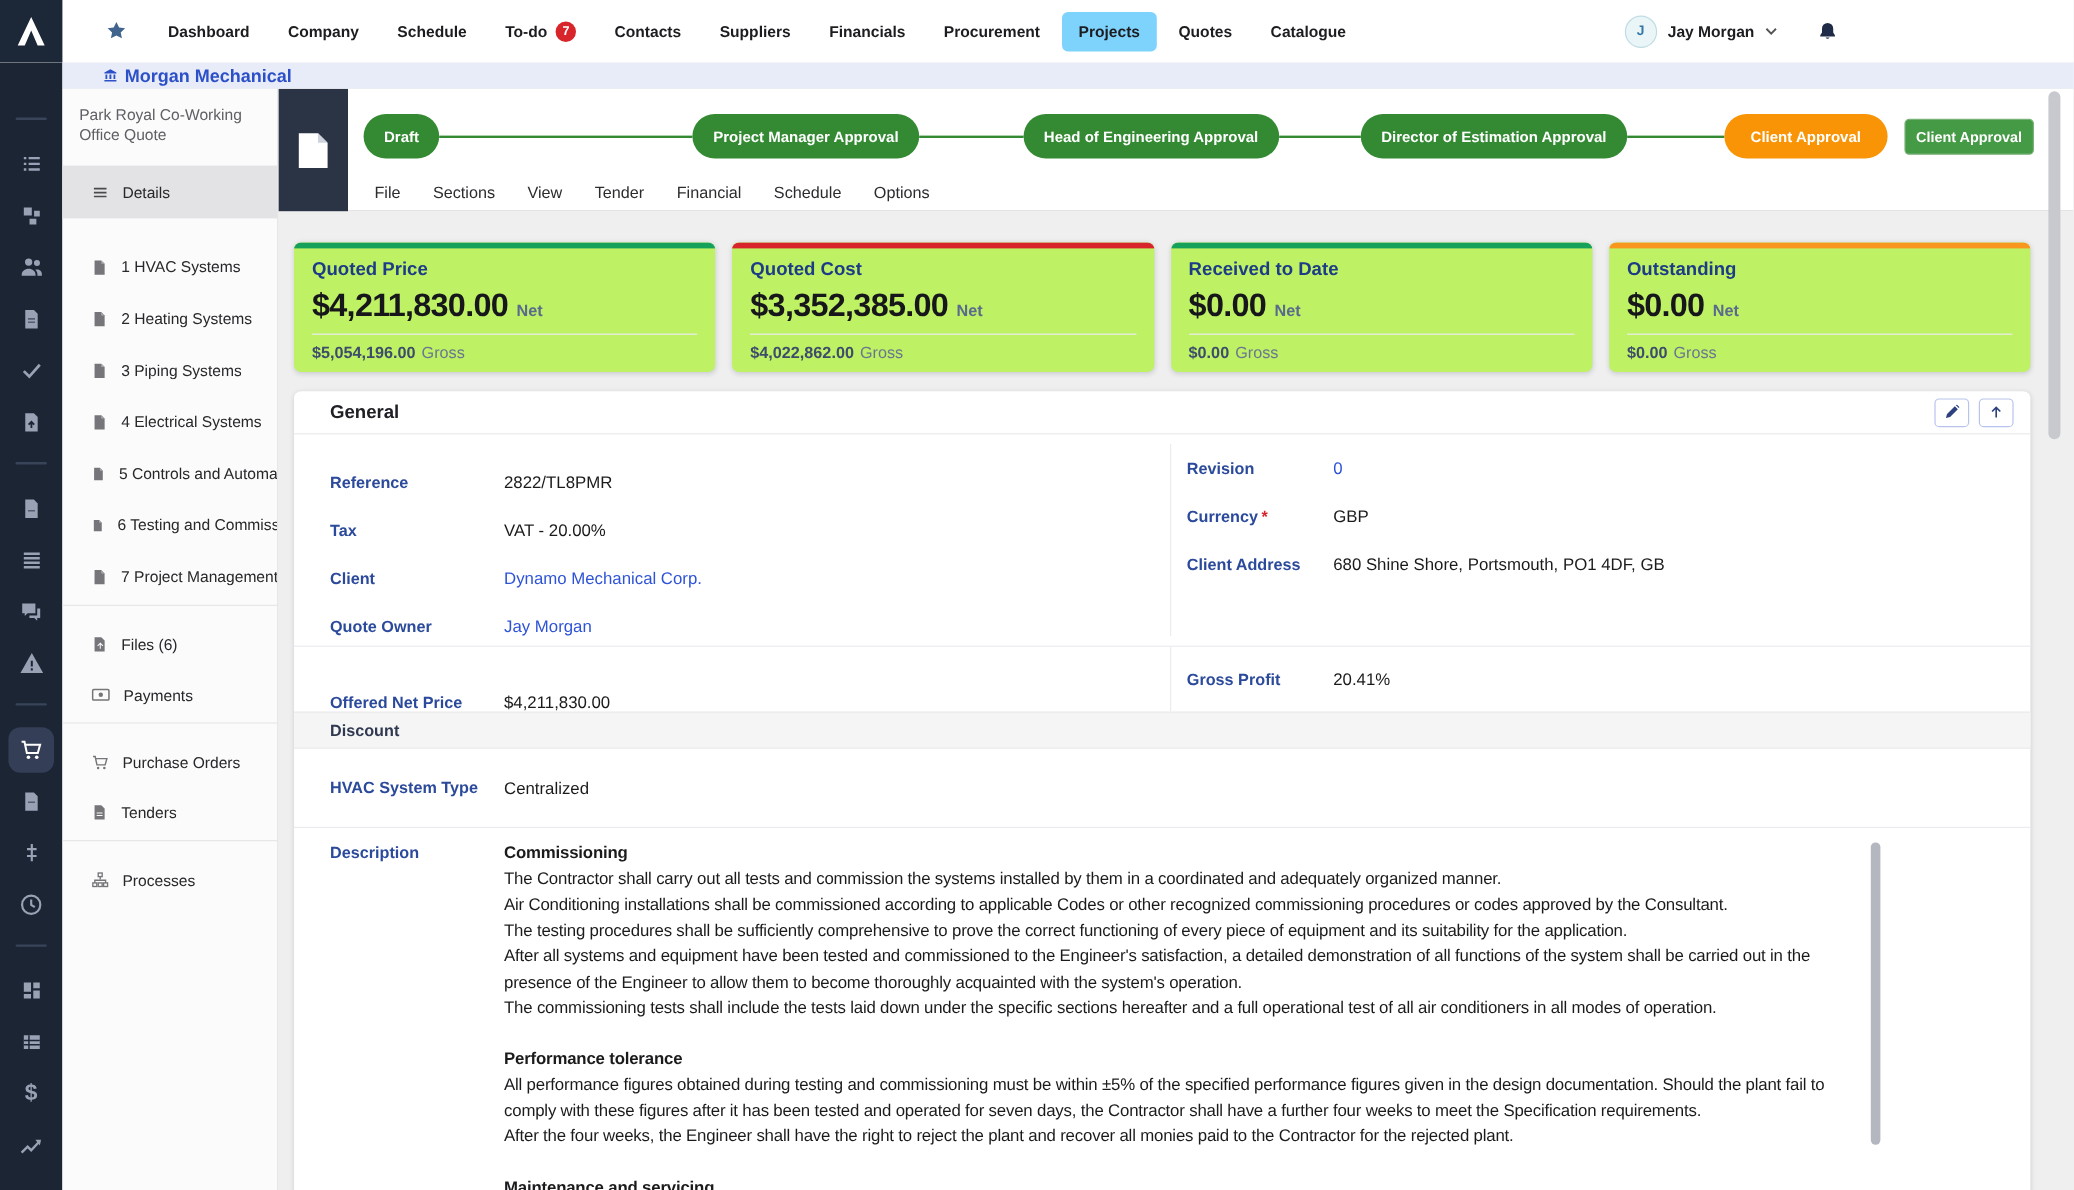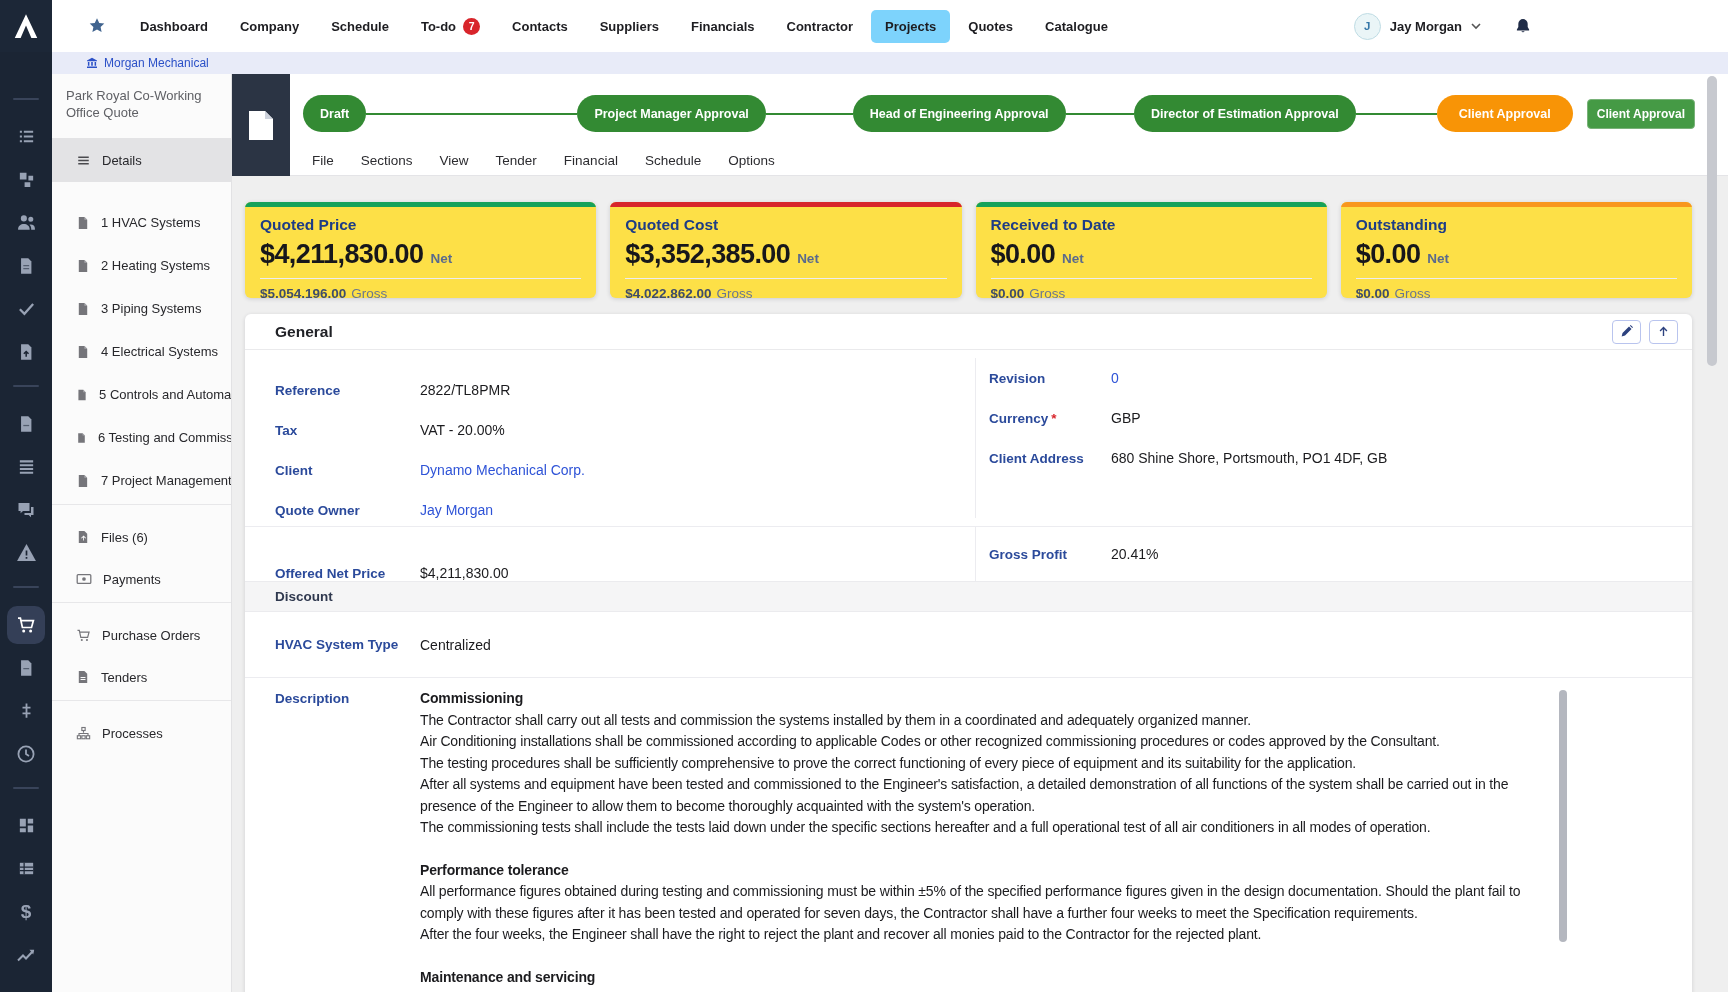--- a/index.html
+++ b/index.html
@@ -32,21 +32,21 @@
   .rail-slot { height: 43px; width: 52px; display: flex; align-items: center; justify-content: center;
     color: #98a2b4; cursor: pointer; }
   .rail-slot.active-wrap { height: 43px; }
   .rail-active { width: 38px; height: 38px; border-radius: 10px; background: #343f57; color: #fff;
     display: flex; align-items: center; justify-content: center; }
   .rail-div { width: 26px; height: 2px; background: #39445a; border-radius: 1px; margin: 12px 0 15px; }
 
   .workspace { flex: 1; display: flex; flex-direction: column; min-width: 0; }
   .crumbstrip { height: 22px; background: #e8ebf8; display: flex; align-items: center;
     padding-left: 34px; gap: 6px; flex: 0 0 auto; }
-  .crumb-label { font-size: 12px; font-weight: 400; color: #2b50c7; }
+  .crumb-label { font-size: 15px; font-weight: 700; color: #2b50c7; }
   .workrow { flex: 1; display: flex; min-width: 0; }
 
   
   .sidebar { width: 180px; background: #fbfbfb; border-right: 1px solid #e2e2e4; flex: 0 0 auto; overflow: hidden; }
   .sb-title { padding: 13px 14px 0; font-size: 13px; line-height: 17px; color: #5f6065; height: 64px; border-radius: 19px; }
   .sb-item { height: 43px; display: flex; align-items: center; gap: 11px; padding-left: 24px;
     font-size: 13px; color: #28282c; cursor: pointer; white-space: nowrap; overflow: hidden; }
   .sb-item .lbl { overflow: hidden; white-space: nowrap; }
   .sb-item.details { height: 44px; background: #e3e3e5; font-weight: 400; }
   .sb-sections { margin-top: 19px; }
@@ -70,22 +70,22 @@
   .action-btn { height: 30px; background: #459a45; border: 1px solid #79b279; border-radius: 4px;
     color: #fff; font-size: 12px; font-weight: 700; padding: 0 9px; margin-left: 14px;
     white-space: nowrap; cursor: pointer; flex: 0 0 auto; }
   .menubar { position: absolute; left: 80px; top: 79px; display: flex; gap: 27px; }
   .menu-item { font-size: 13.5px; color: #2c2c30; cursor: pointer; }
 
   .content { padding: 26px 36px 0 13px; }
 
   
   .kpis { display: grid; grid-template-columns: repeat(4, 1fr); gap: 14px; }
-  .kpi { background: #fde047; border-radius: 6px; box-shadow: 0 1px 4px rgba(25,30,50,.16);
-    overflow: hidden; height: 96px; }
+  .kpi { background: #bef264; border-radius: 6px; box-shadow: 0 1px 4px rgba(25,30,50,.16);
+    overflow: hidden; height: 108px; }
   .kpi-accent { height: 5px; }
   .kpi-body { padding: 9px 15px 0; }
   .kpi-title { font-size: 15.5px; font-weight: 700; color: #1d3c86; }
   .kpi-vrow { margin-top: 5px; display: flex; align-items: baseline; gap: 7px; }
   .kpi-value { font-size: 27px; font-weight: 700; color: #17171b; letter-spacing: -0.6px; }
   .kpi-net { font-size: 13.5px; font-weight: 700; color: #5a6a8c; }
   .kpi-gross { margin-top: 8px; border-top: 1px solid #ececf0; padding-top: 7px; font-size: 13.5px;
     color: #3e4c6b; font-weight: 700; display: flex; gap: 5px; }
   .kpi-gross .sfx { color: #6a7690; font-weight: 400; }
 
@@ -144,21 +144,21 @@
     <a class="nav-item">Dashboard</a>
     <a class="nav-item">Company</a>
     <a class="nav-item">Schedule</a>
     <a class="nav-item">
       <span>To-do</span>
       <span class="badge">7</span>
     </a>
     <a class="nav-item">Contacts</a>
     <a class="nav-item">Suppliers</a>
     <a class="nav-item">Financials</a>
-    <a class="nav-item">Contractor</a>
+    <a class="nav-item">Procurement</a>
     <a class="nav-item active">Projects</a>
     <a class="nav-item">Quotes</a>
     <a class="nav-item">Catalogue</a>
   </nav>
   <div class="nav-right">
     <span class="avatar">J</span>
     <span class="user-name">Jay Morgan</span>
     <svg width="10" height="7" viewBox="0 0 10 7">
         <path fill="none" stroke="#555" stroke-width="1.6" d="M1 1l4 4 4-4"></path>
       </svg>

